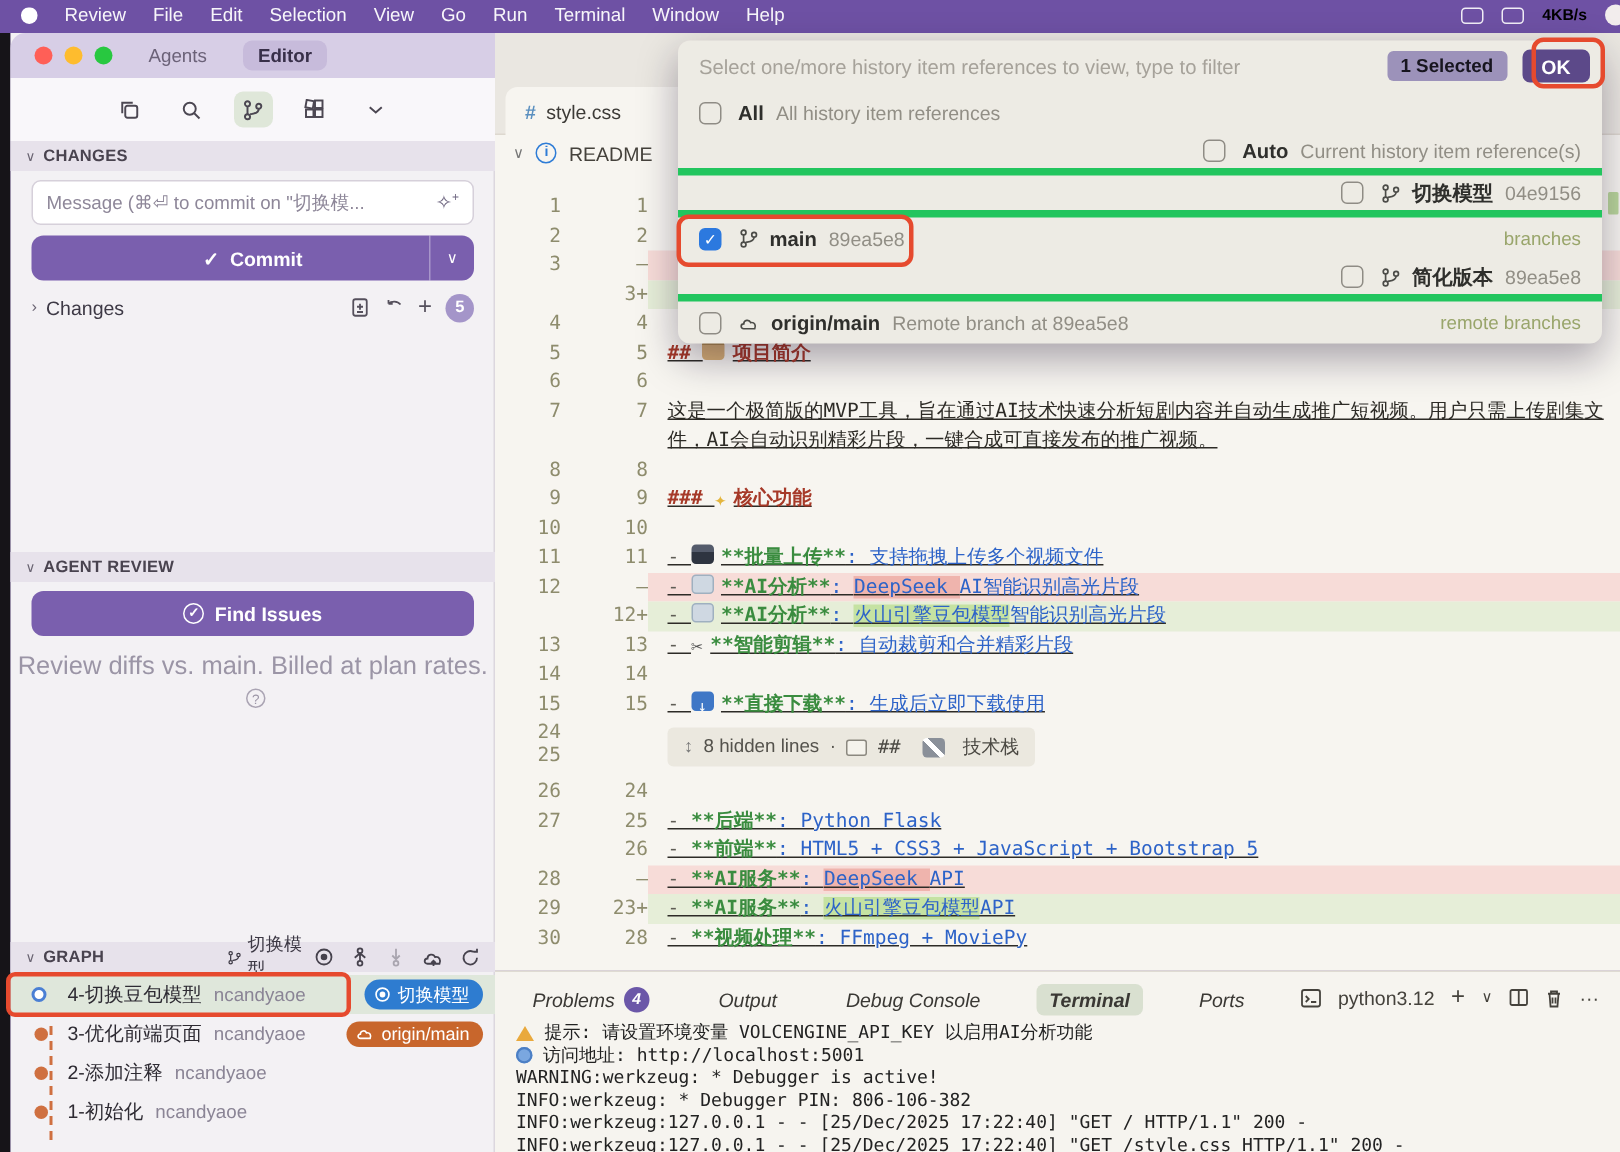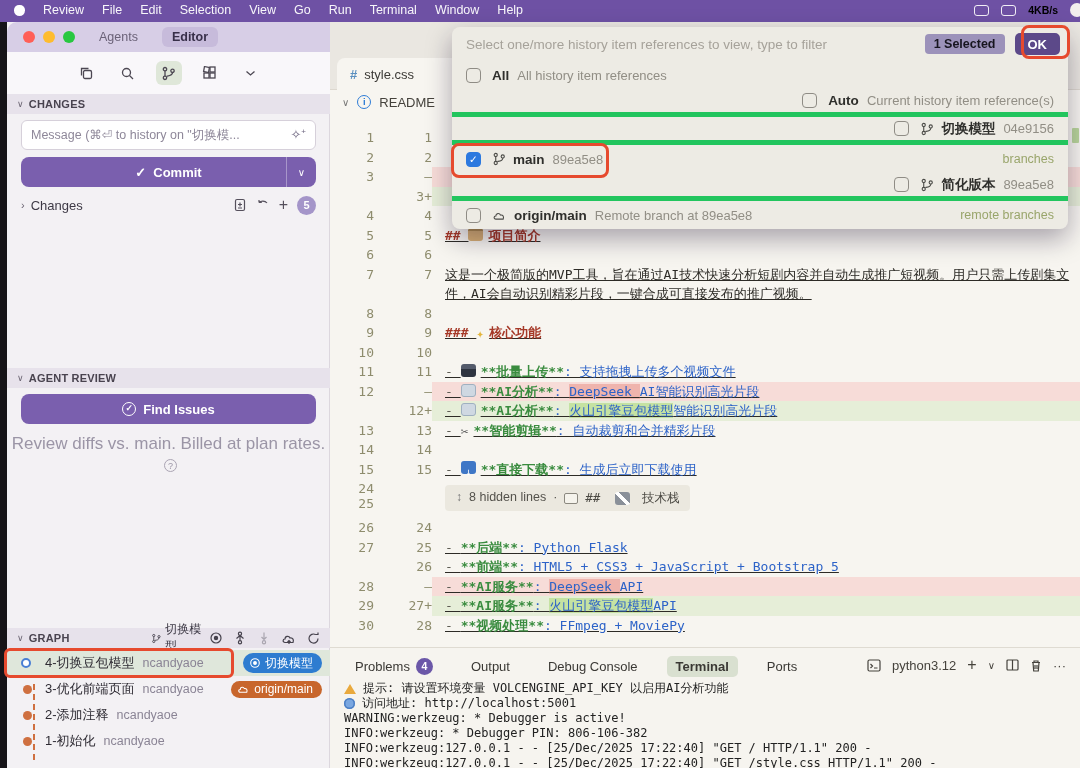--- a/index.html
+++ b/index.html
@@ -134,21 +134,21 @@
   .fold-box { display:inline-flex; align-items:center; gap:7px; background:#ebe8df; border-radius:4px;
               padding:0 11px; height:26px; margin-top:6px; color:#54524c; font-size:12.5px; font-family:"Liberation Sans",sans-serif; }
   .fold-box .updn { color:#777; font-size:12px; }
   .fold-box .mono { font-family:"DejaVu Sans Mono",monospace; color:#4c4a44; }
   .md-ico { width:14px; height:11px; border:1px solid #8b887f; border-radius:2px; background:#f5f3ec; }
 
   .ruler-mark { position:absolute; border-radius:1px; }
 
   
   .panel { position:absolute; left:330px; top:647px; width:750px; height:121px; background:#f6f4ef; border-top:1px solid #dfdbd2; }
-  .ptabs { display:flex; align-items:center; gap:20px; padding:6px 0 0 16px; font-size:13px; color:#3a3834; height:30px; }
+  .ptabs { display:flex; align-items:center; gap:28px; padding:6px 0 0 16px; font-size:13px; color:#3a3834; height:30px;font-style:italic; }
   .ptab { display:flex; align-items:center; gap:6px; padding:3px 9px; border-radius:5px; }
   .ptab.active { background:#d9e0d0; font-weight:600; }
   .pbadge { width:17px; height:17px; border-radius:50%; background:#6b57a8; color:#fff; font-size:10.5px;
             display:flex; align-items:center; justify-content:center; font-weight:700; }
   .ptools { position:absolute; right:14px; top:8px; display:flex; align-items:center; gap:11px; color:#45423c; font-size:13px; }
   .ptools svg { stroke:#45423c; fill:none; stroke-width:1.2; display:block; }
   .term { position:absolute; left:14px; top:33px; font-family:"DejaVu Sans Mono",monospace; font-size:12px; color:#222; }
   .tline { height:15px; line-height:15px; white-space:pre; display:flex; align-items:center; }
   .ticon { display:inline-block; margin-right:7px; flex:none; }
   .ticon.warn { width:0; height:0; border-left:6px solid transparent; border-right:6px solid transparent; border-bottom:10px solid #e9a93d; }
@@ -253,21 +253,21 @@
           </svg>
         </span>
     </div>
 
     <div class="sec-h" style="top:72px;">
       <span class="chev">∨</span>
         <span>CHANGES</span>
     </div>
 
     <div class="msg-input">
-      <span class="ph">Message (⌘⏎ to history on "切换模...</span>
+      <span class="ph">Message (⌘⏎ to commit on "切换模...</span>
       <span class="spark">✧<sup>+</sup></span>
     </div>
 
     <div class="btn-purple commit-btn">
       <span>✓</span>
       <span>Commit</span>
       <span class="commit-split">∨</span>
     </div>
 
     <div class="changes-row">
@@ -586,21 +586,21 @@
           <span>28</span>
         </span>
         <span class="gr">—</span>
         <span class="code"><span class="pre">- </span><span class="bld">**AI服务**</span><span class="blu">: </span><span class="hl">DeepSeek </span><span class="blu">API</span></span>
       </div>
 
       <div class="dline add">
         <span class="gl">
           <span>29</span>
         </span>
-        <span class="gr">27+</span>
+        <span class="gr">23+</span>
         <span class="code"><span class="pre">- </span><span class="bld">**AI服务**</span><span class="blu">: </span><span class="hl">火山引擎豆包模型</span><span class="blu">API</span></span>
       </div>
 
       <div class="dline">
         <span class="gl">
           <span>30</span>
         </span>
         <span class="gr">28</span>
         <span class="code"><span class="pre">- </span><span class="bld">**视频处理**</span><span class="blu">: FFmpeg + MoviePy</span></span>
       </div>

